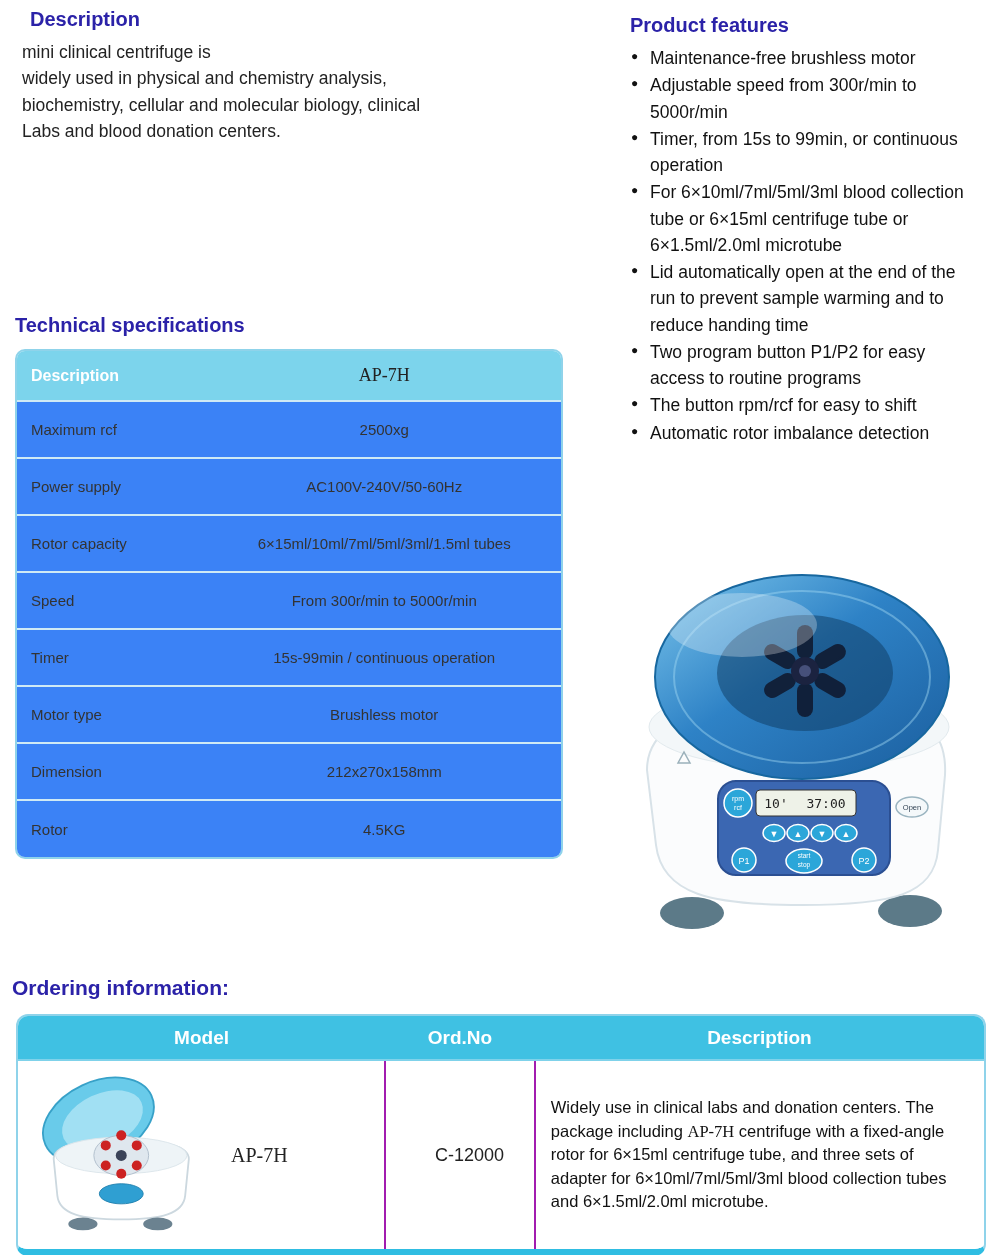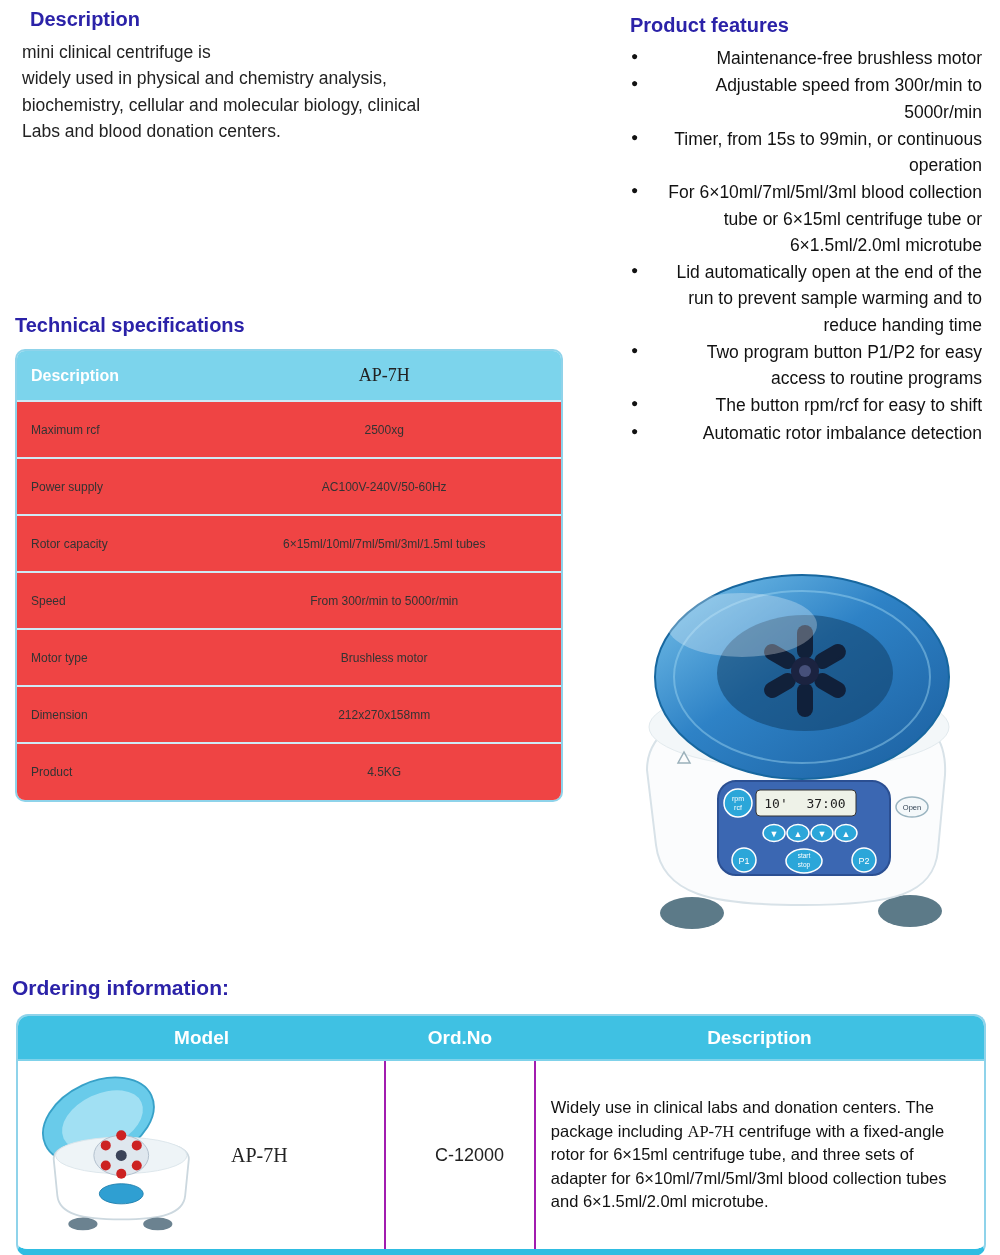--- a/index.html
+++ b/index.html
@@ -14,35 +14,35 @@
   
   .description-section{position:absolute;left:22px;top:8px;width:400px;}
   .description-section h2{margin-left:8px;}
   .description-body{
     margin:0 0 0 0;font-size:17.5px;line-height:1.5;color:#222;
     white-space:pre-line;
   }
   
   .features-section{position:absolute;left:630px;top:14px;width:368px;}
   .features-list{list-style:none;margin:4px 0 0 0;padding:0;font-size:17.5px;line-height:1.5;color:#111;width:352px;}
-  .features-list li{position:relative;padding-left:20px;margin-bottom:1px;text-align:right;}
+  .features-list li{position:relative;padding-left:20px;margin-bottom:1px;}
   .features-list li::before{content:"●";position:absolute;left:1px;top:2px;font-size:12px;color:#111;}
   
   .specs-section{position:absolute;left:15px;top:314px;width:548px;}
   .spec-table-wrap{
     margin-top:12px;border:2px solid #8fd3ea;border-radius:10px;overflow:hidden;background:#f3fafd;
   }
   table{border-collapse:collapse;width:100%;}
   .spec-table th,.spec-table td{padding:0 12px;}
   .spec-table thead tr{background:#7cd4ec;height:50px;}
   .spec-table th.h1{color:#ffffff;font-size:16px;font-weight:bold;text-align:left;padding-left:14px;}
   .spec-table th.h2{color:#222222;font-size:18px;font-weight:normal;text-align:center;
     font-family:"Liberation Serif",serif;}
   .spec-table tbody tr{height:57px;}
-  .spec-table tbody td{background:#ef4444;border-top:2px solid #cfeaf5;font-size:12px;color:#333;}
+  .spec-table tbody td{background:#3b82f6;border-top:2px solid #cfeaf5;font-size:15px;color:#333;}
   .spec-table td.lbl{text-align:left;padding-left:14px;}
   .spec-table td.val{text-align:center;}
   .spec-table col.c1{width:35%;}
   .spec-table col.c2{width:65%;}
   
   .product-image{position:absolute;left:592px;top:545px;width:400px;height:392px;}
   
   .ordering-section{position:absolute;left:8px;top:976px;width:982px;}
   .order-table-wrap{
     margin:14px 0 0 8px;width:966px;
@@ -114,29 +114,33 @@
           </tr>
           <tr>
             <td class="lbl">Rotor capacity</td>
             <td class="val">6×15ml/10ml/7ml/5ml/3ml/1.5ml tubes</td>
           </tr>
           <tr>
             <td class="lbl">Speed</td>
             <td class="val">From 300r/min to  5000r/min</td>
           </tr>
           <tr>
+            <td class="lbl">Timer</td>
+            <td class="val">15s-99min / continuous operation</td>
+          </tr>
+          <tr>
             <td class="lbl">Motor type</td>
             <td class="val">Brushless motor</td>
           </tr>
           <tr>
             <td class="lbl">Dimension</td>
             <td class="val">212x270x158mm</td>
           </tr>
           <tr>
-            <td class="lbl">Product</td>
+            <td class="lbl">Rotor</td>
             <td class="val">4.5KG</td>
           </tr>
         </tbody>
       </table>
     </div>
   </section>
 
   <div class="product-image">
     <svg viewBox="0 0 400 392" width="400" height="392">
       <defs>

